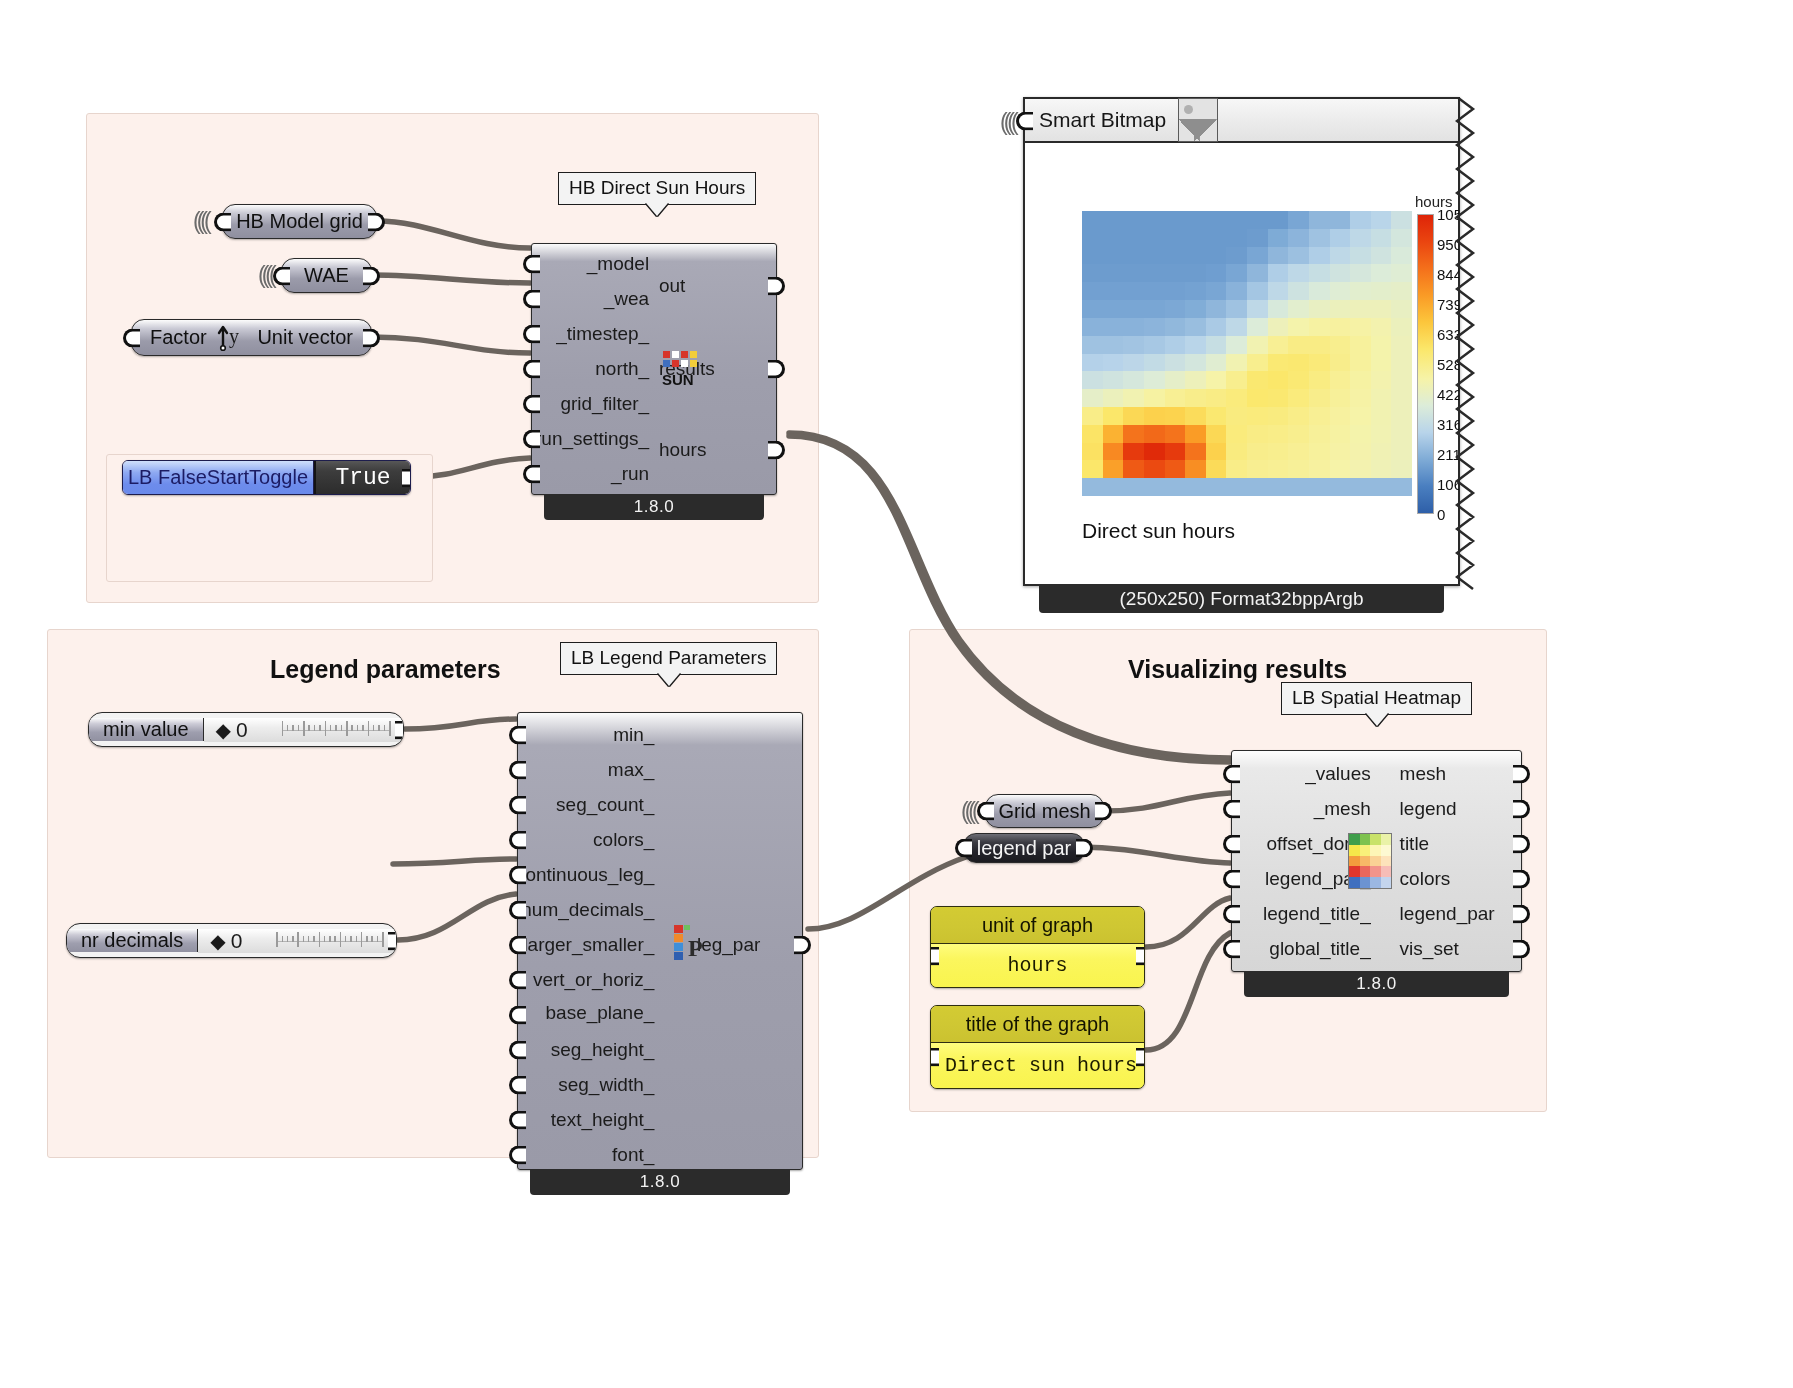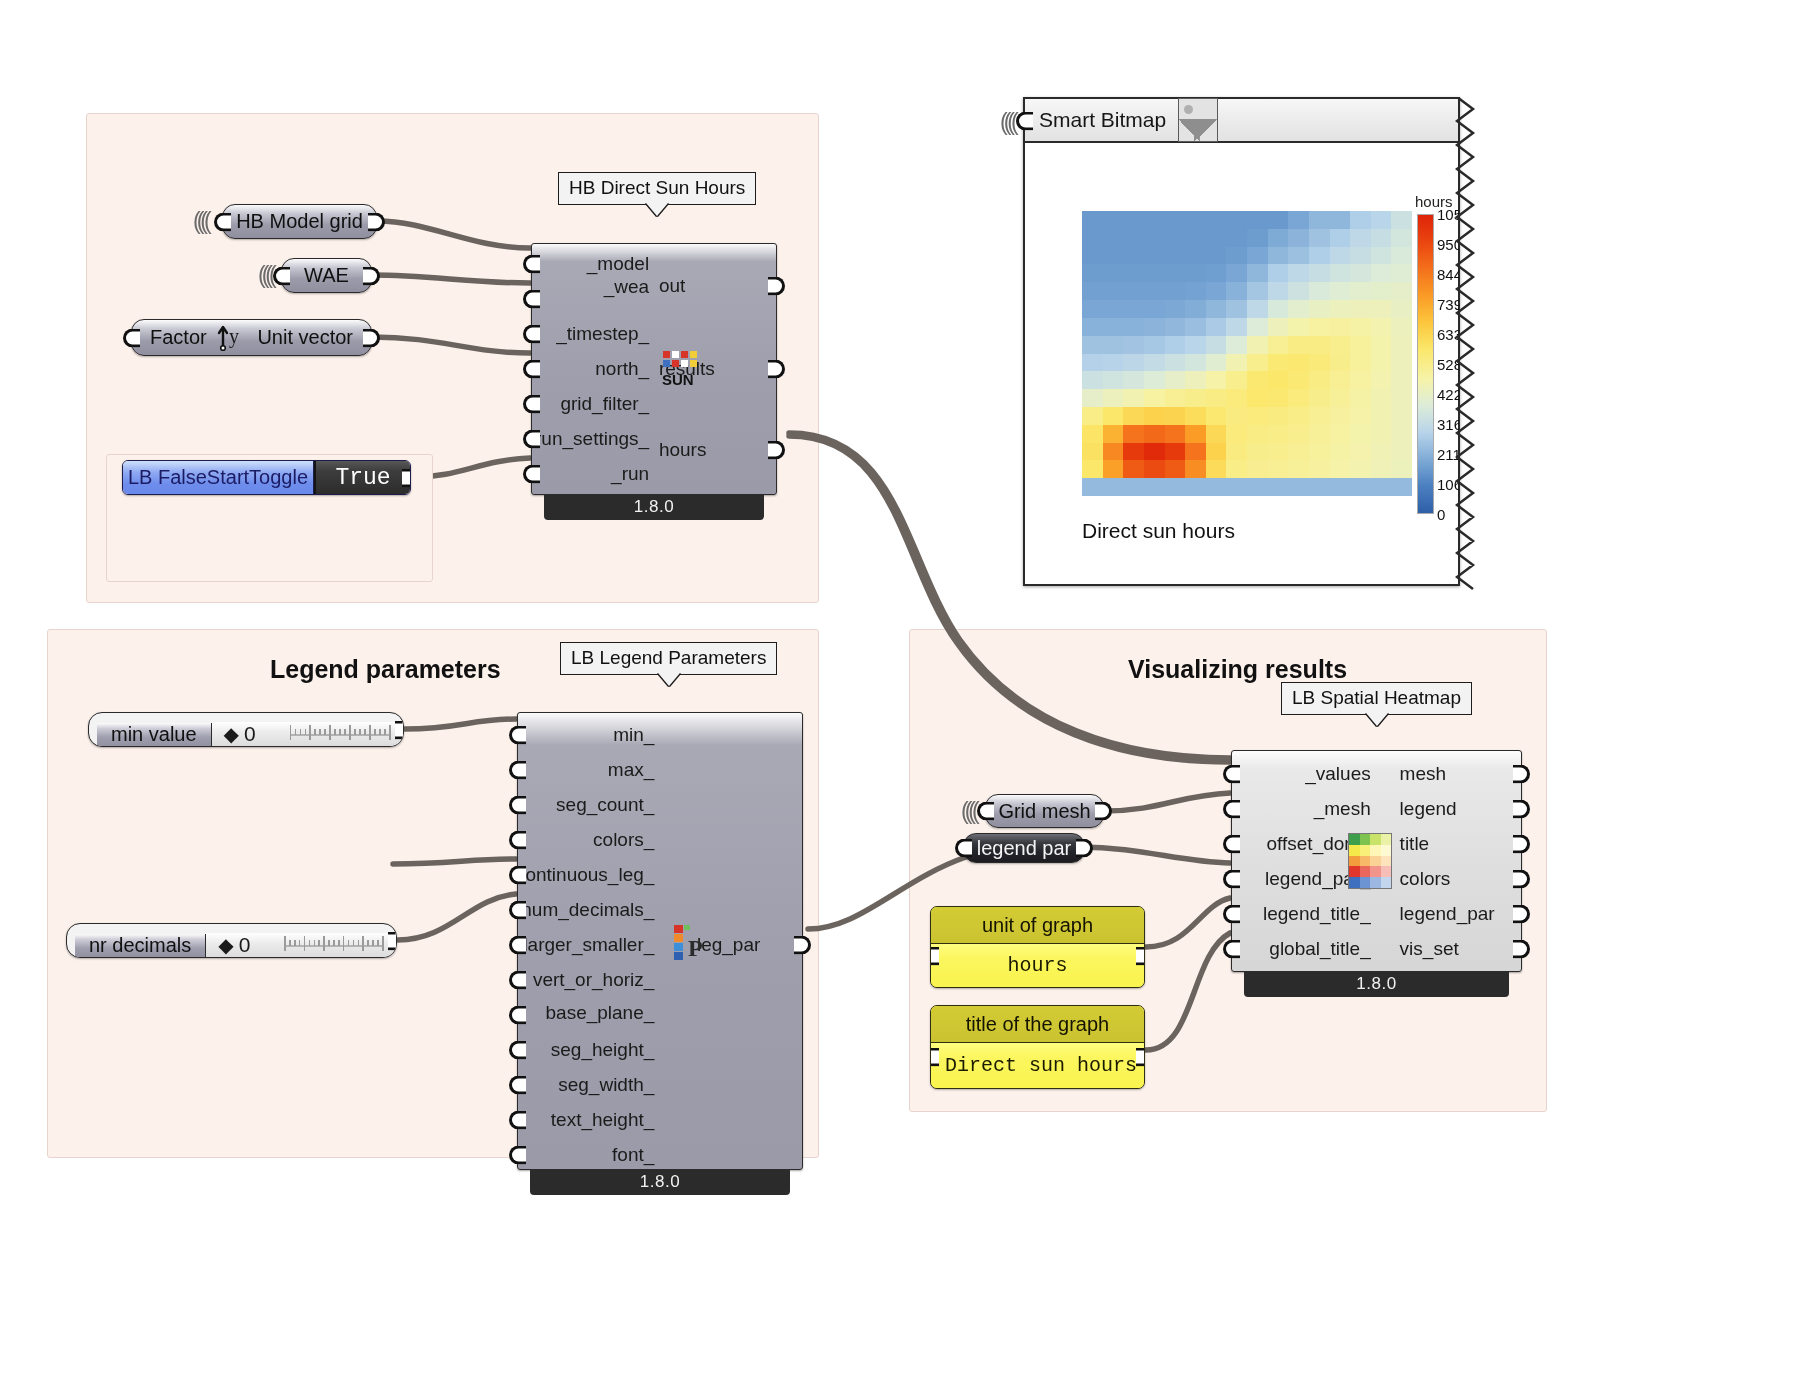--- a/index.html
+++ b/index.html
@@ -121,25 +121,24 @@
     position:absolute; color:#6b6b6b; font-size:23px;
     transform:translateY(-50%);
     letter-spacing:-4px;
   }
 
   
   .slider {
     position:absolute;
     border:1.5px solid #2a2a2a;
     border-radius:14px;
-    display:flex; align-items:flex-end;
+    display:flex; align-items:center;
     background:#f3f3f3;
     overflow:hidden;
     box-shadow:0 1px 2px rgba(0,0,0,.3);
-    padding-left:8px;
   }
   .slider-name {
     display:flex; align-items:center; justify-content:center;
     padding:0 14px;
     background:linear-gradient(180deg,#fcfcfc 0%,#cccbd6 25%,#9e9eae 62%,#9191a1 100%);
     border-right:1.5px solid #2a2a2a;
     font-size:20px; color:#101010; white-space:nowrap;
   }
   .slider-track {
     position:relative; flex:1;
@@ -363,21 +362,21 @@
     <span class="nub right" style="top:50%;"></span>
   </div>
 
 
   <div class="name-tag" style="left:558px; top:172px;">HB Direct Sun Hours</div>
 
   <div class="gh-comp" style="left:531px; top:228px; width:246px; height:252px;">
     <div class="rows">
 
       <div class="port-in-label" style="top:20px;">_model</div>
-      <div class="port-in-label" style="top:43px;">_wea</div>
+      <div class="port-in-label" style="top:55px;">_wea</div>
       <div class="port-in-label" style="top:90px;">_timestep_</div>
       <div class="port-in-label" style="top:125px;">north_</div>
       <div class="port-in-label" style="top:160px;">grid_filter_</div>
       <div class="port-in-label" style="top:195px;">run_settings_</div>
       <div class="port-in-label" style="top:230px;">_run</div>
 
       <div class="port-out-label" style="top:42px;">out</div>
       <div class="port-out-label" style="top:125px;">results</div>
       <div class="port-out-label" style="top:206px;">hours</div>
 
@@ -685,20 +684,21 @@
         <div class="cbar-tick" style="top:205px; left:0;">739</div>
         <div class="cbar-tick" style="top:235px; left:0;">633</div>
         <div class="cbar-tick" style="top:265px; left:0;">528</div>
         <div class="cbar-tick" style="top:295px; left:0;">422</div>
         <div class="cbar-tick" style="top:325px; left:0;">316</div>
         <div class="cbar-tick" style="top:355px; left:0;">211</div>
         <div class="cbar-tick" style="top:385px; left:0;">106</div>
         <div class="cbar-tick" style="top:415px; left:0;">0</div>
       </div>
     <span class="nub left" style="top:22px;"></span>
+    <div class="bitmap-footer">(250x250) Format32bppArgb</div>
   </div>
 
   <svg style="position:absolute; left:1455px; top:97px; width:24px; height:495px;">
     <path d="M2,0 L18,12 L2,24 L18,36 L2,48 L18,60 L2,72 L18,84 L2,96 L18,108 L2,120 L18,132 L2,144 L18,156 L2,168 L18,180 L2,192 L18,204 L2,216 L18,228 L2,240 L18,252 L2,264 L18,276 L2,288 L18,300 L2,312 L18,324 L2,336 L18,348 L2,360 L18,372 L2,384 L18,396 L2,408 L18,420 L2,432 L18,444 L2,456 L18,468 L2,480 L18,492" stroke="#2a2a2a" stroke-width="2.5" fill="none"></path>
   </svg>
 
   <div class="slider" style="left:88px; top:712px; width:316px; height:35px;">
     <div class="slider-name">min value</div>
     <div class="slider-track">
       <span class="slider-grip">◆</span>

